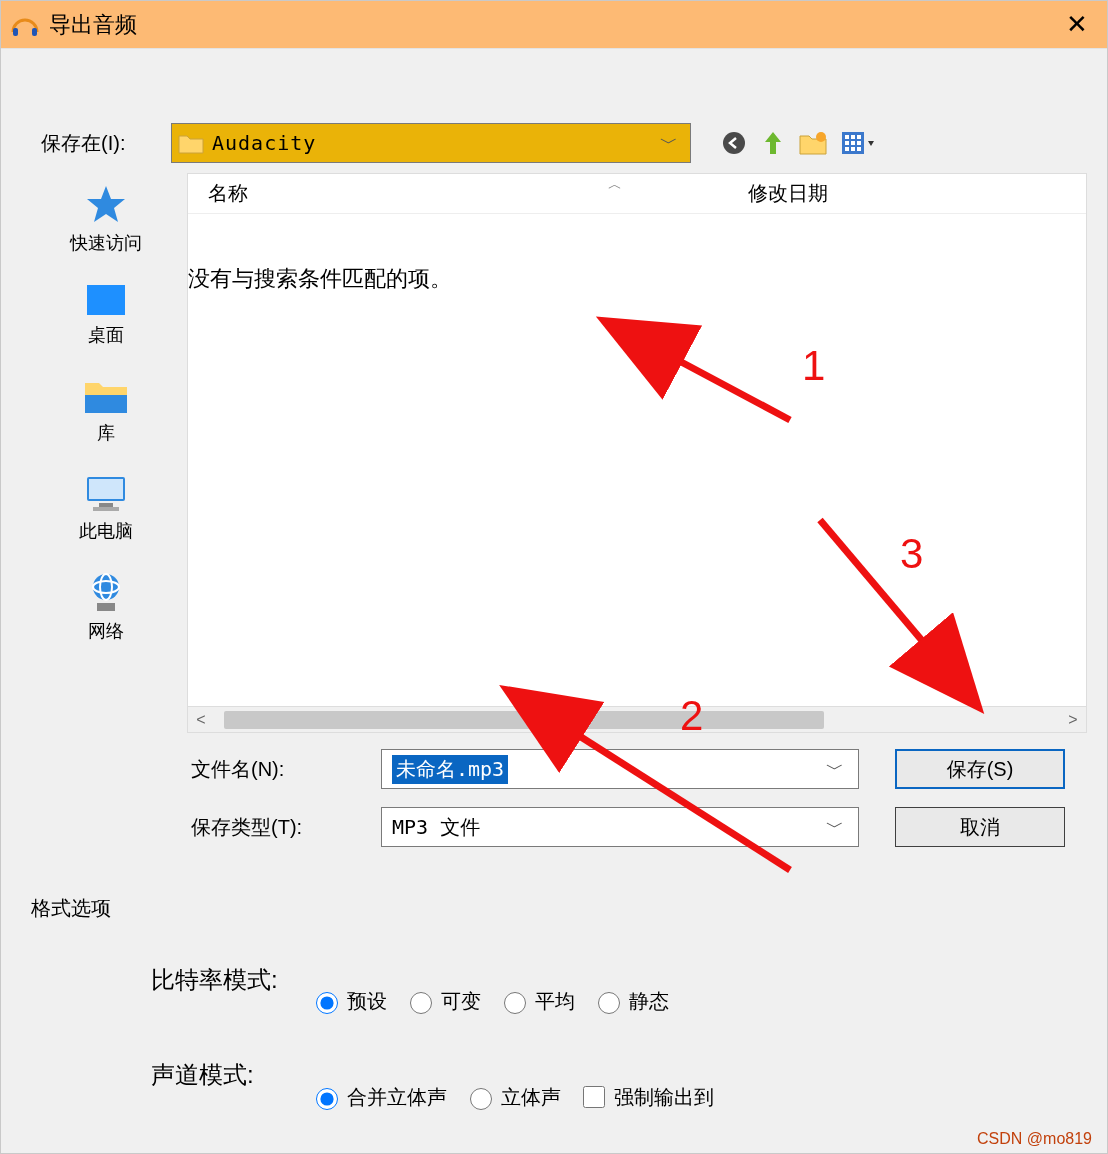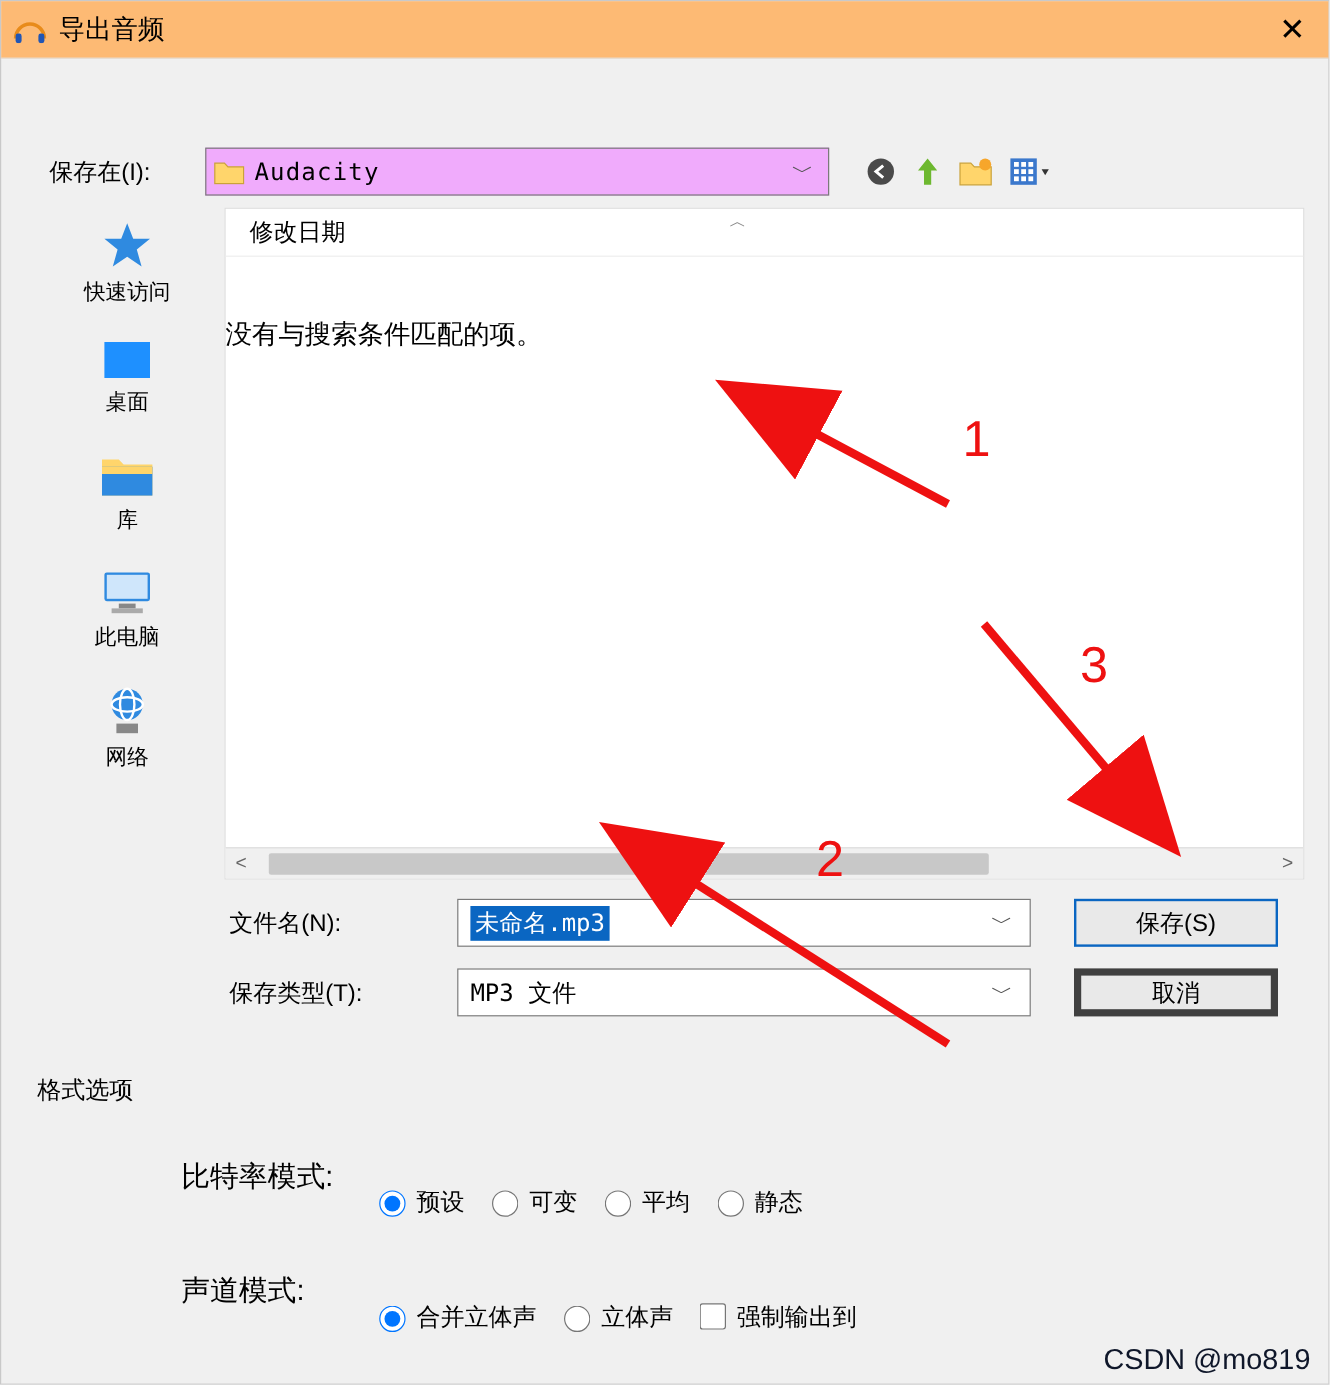--- a/index.html
+++ b/index.html
@@ -20,21 +20,21 @@
   }
   .titlebar .app-icon { width: 28px; height: 22px; margin-right: 10px; }
   .titlebar .title { font-size: 22px; flex: 1; }
   .titlebar .close { font-size: 26px; width: 40px; text-align: center; cursor: pointer; }
 
   .row-savein {
     display: flex; align-items: center; padding: 30px 30px 10px 40px; margin-top: 44px;
   }
   .row-savein .lbl { width: 130px; font-size: 20px; }
   .row-savein .folder-combo {
-    flex: 0 0 520px; height: 40px; border: 1px solid #7a7a7a; background: #f0abfc;
+    flex: 0 0 520px; height: 40px; border: 1px solid #7a7a7a; background: #eab308;
     display: flex; align-items: center; padding: 0 6px; position: relative;
   }
   .folder-combo .folder-ico { width: 26px; height: 22px; margin-right: 8px; }
   .folder-combo .txt { flex: 1; font-family: "SimSun", monospace; font-size: 20px; letter-spacing: 1px; }
   .folder-combo .chev { width: 30px; text-align: center; font-size: 18px; color: #555; }
   .nav-icons { display: flex; gap: 14px; margin-left: 30px; align-items: center; }
   .nav-icons span { display: inline-flex; align-items: center; }
 
   .body-split { display: flex; padding: 0 20px 0 30px; height: 560px; }
   .places { width: 150px; display: flex; flex-direction: column; align-items: center; gap: 28px; padding-top: 10px; }
@@ -59,40 +59,40 @@
     height: 40px; border: 1px solid #7a7a7a; background: #fff;
     display: flex; align-items: center; padding: 0 10px; flex: 0 0 478px;
   }
   .editcombo { border: 2px solid #0a66c2; }
   .editcombo .sel { background: #0a66c2; color: #fff; padding: 1px 4px; font-family: "SimSun", monospace; font-size: 20px; }
   .combo .txt { font-family: "SimSun", monospace; font-size: 20px; flex: 1; }
   .combo .chev, .editcombo .chev { width: 26px; text-align: center; color: #555; margin-left: auto; }
 
   .btn {
     width: 170px; height: 40px; margin-left: 36px;
-    border: 6px solid #404040; background: #e9e9e9;
+    border: 1px solid #404040; background: #e9e9e9;
     display: flex; align-items: center; justify-content: center;
     font-size: 20px; cursor: pointer;
   }
   .btn.primary { border: 2px solid #0a66c2; }
 
   .section-title { padding: 40px 0 10px 30px; font-size: 20px; }
 
   .optrow { display: flex; align-items: center; padding: 12px 0 12px 150px; }
   .optrow .lbl { width: 160px; font-size: 24px; font-weight: 500; }
   .optrow .radios { display: flex; gap: 18px; align-items: center; font-size: 20px; }
   .optrow .radio, .optrow .check { display: inline-flex; align-items: center; gap: 6px; margin-top: 44px; }
   .optrow .radio input, .optrow .check input { width: 22px; height: 22px; }
   .optrow .qual {
     height: 40px; border: 1px solid #7a7a7a; background: #fff;
     padding: 0 10px; display: flex; align-items: center; width: 570px;
     font-family: "SimSun", monospace; font-size: 20px;
   }
 
-  .watermark { position: absolute; right: 16px; bottom: 6px; color: #0f172a; font-size: 24px; font-family: Arial, sans-serif; }
+  .watermark { position: absolute; right: 16px; bottom: 6px; color: #c2410c; font-size: 16px; font-family: Arial, sans-serif; }
 
   
   .arrow-svg { position: absolute; top: 0; left: 0; width: 1108px; height: 1154px; pointer-events: none; }
   .ann-num { position: absolute; color: #e11; font-size: 42px; font-family: Arial, sans-serif; }
 </style>
 </head>
 <body>
 
 <div class="window">
 
@@ -192,20 +192,21 @@
             <path d="M8 16 A13 6 0 0 0 34 16 A13 6 0 0 0 8 16" fill="none" stroke="#fff" stroke-width="2"></path>
             <path d="M21 3 A6 13 0 0 0 21 29 A6 13 0 0 0 21 3" fill="none" stroke="#fff" stroke-width="2"></path>
             <rect x="12" y="32" width="18" height="8" fill="#888"></rect>
           </svg>
         <span class="lab">网络</span>
       </div>
     </div>
 
     <div class="filelist">
       <div class="cols">
+        <span class="col-name">名称</span>
         <span class="col-sort">︿</span>
         <span class="col-date">修改日期</span>
       </div>
       <div class="empty">没有与搜索条件匹配的项。</div>
       <div class="hscroll">
         <span class="arrow">&lt;</span>
         <span class="thumb"></span>
         <span class="arrow" style="margin-left:auto">&gt;</span>
       </div>
     </div>

